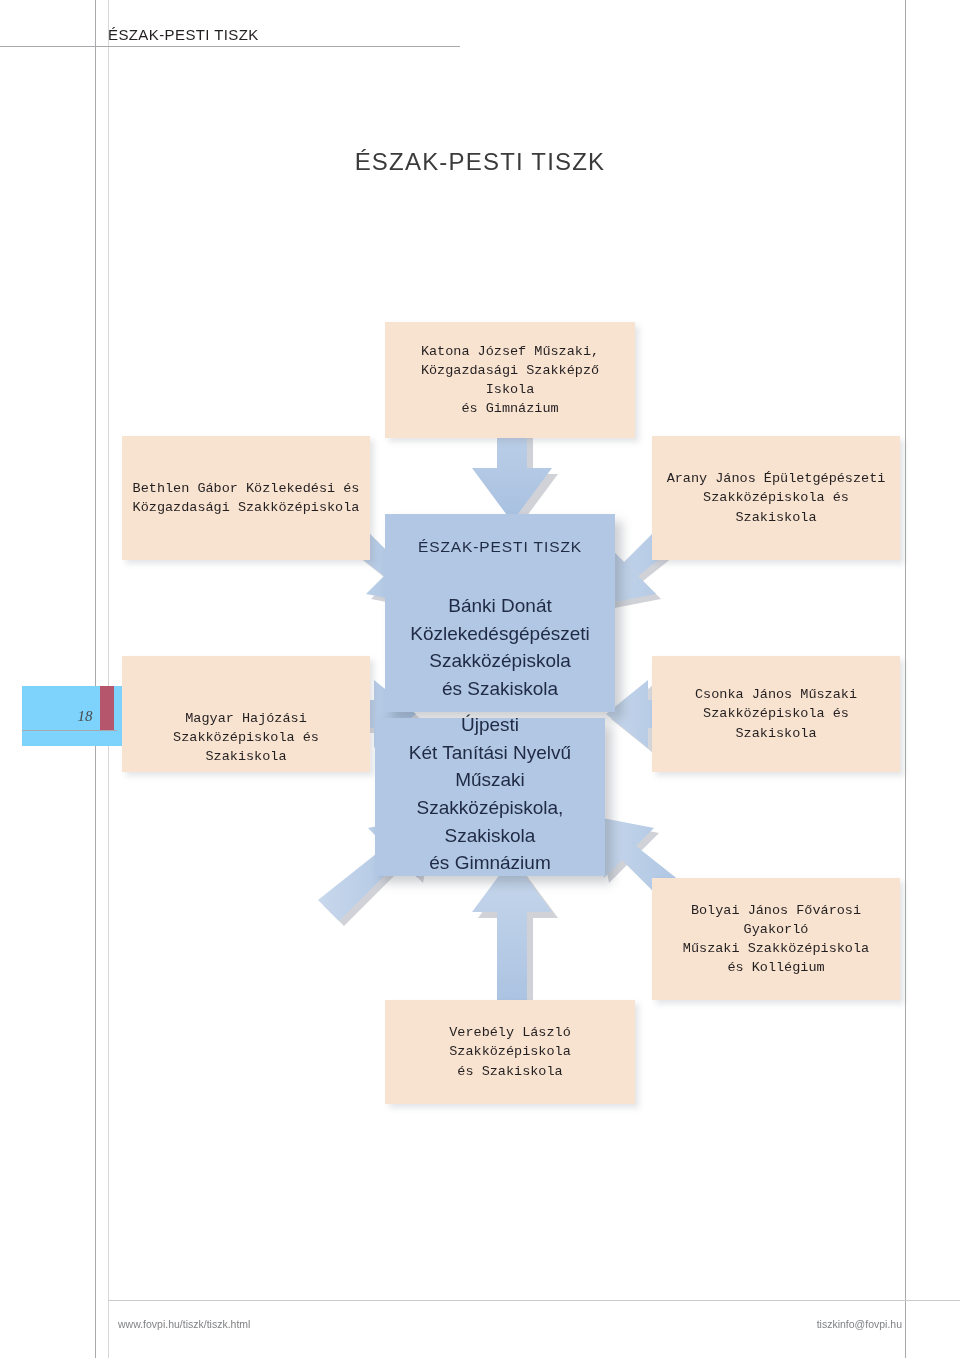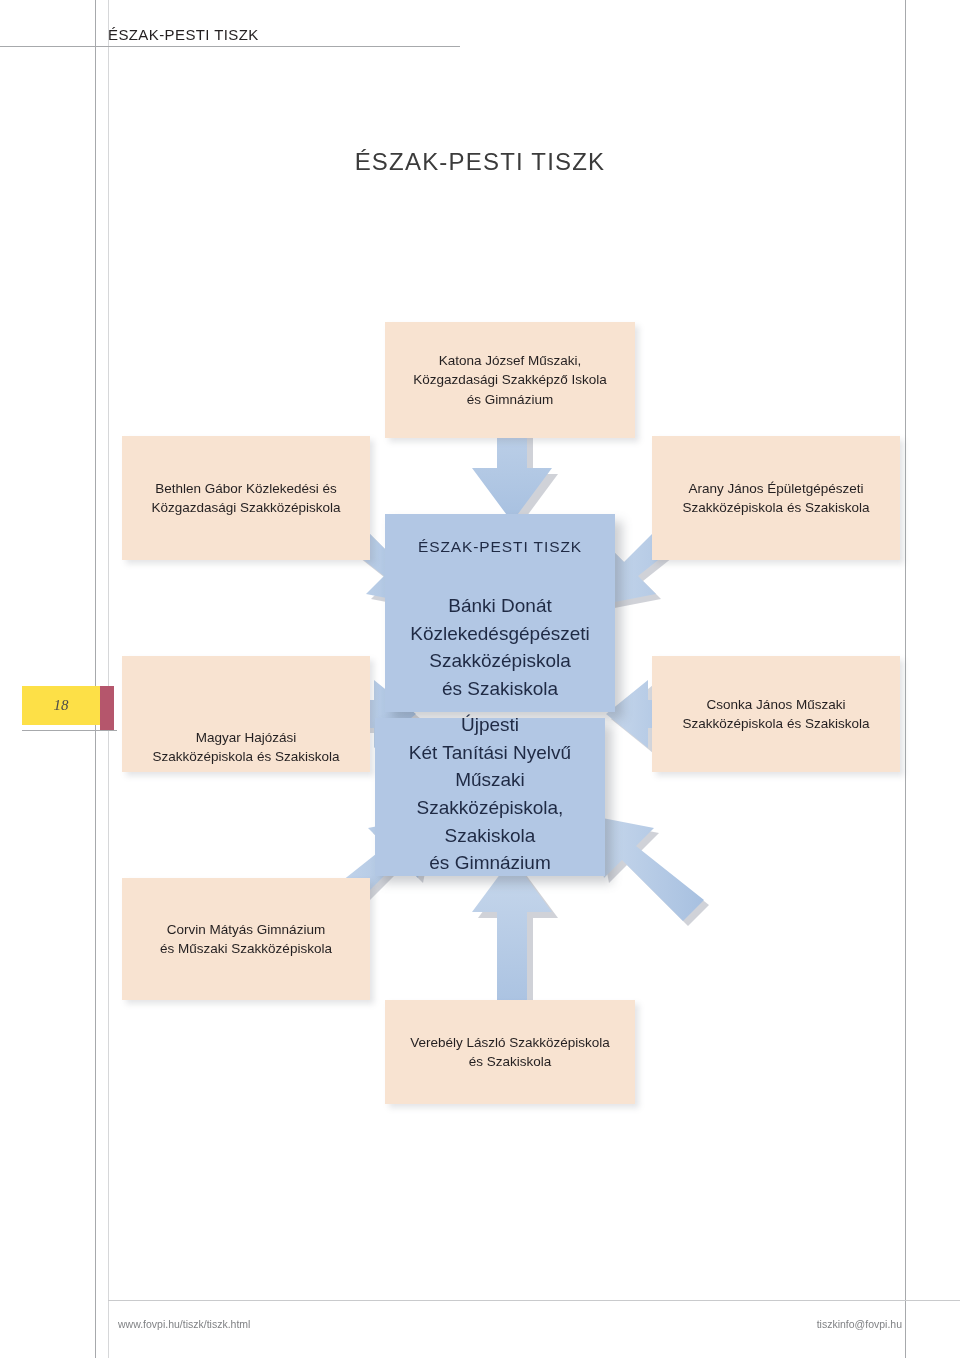--- a/index.html
+++ b/index.html
@@ -25,42 +25,42 @@
   }
 
   .page-title{
     position:absolute;left:0;top:148px;width:960px;text-align:center;
     font-size:24px;letter-spacing:1.2px;color:#3b3b3b;font-weight:400;
   }
 
   
   .pagenum-wrap{position:absolute;left:22px;top:686px;width:86px;height:44px;}
   .pagenum-box{
-    position:absolute;left:0;top:0;width:78px;height:39px;background:#fde047;
-    display:flex;align-items:center;justify-content:center;
+    position:absolute;left:0;top:0;width:78px;height:60px;background:#7dd3fc;
+    display:flex;align-items:center;justify-content:center;padding-left:24px;
   }
   .pagenum-box span{
     font-family:"Liberation Serif","DejaVu Serif",serif;
     font-style:italic;font-size:15px;color:#4a4a4a;
   }
   .pagenum-bar{position:absolute;left:78px;top:0;width:14px;height:44px;background:#b5566c;}
   .pagenum-line{position:absolute;left:0;top:44px;width:95px;height:1px;background:#a7a9ac;}
 
   
   .diagram{position:absolute;left:0;top:0;width:960px;height:1358px;}
   .diagram svg{position:absolute;left:0;top:0;}
 
   
   .node{
     position:absolute;box-sizing:border-box;
     display:flex;align-items:center;justify-content:center;
     text-align:center;line-height:1.42;
     font-size:13.5px;color:#231f20;padding:6px 10px;
   }
-  .node.peach{background:#f8e3d1;}
+  .node.peach{background:#f8e3d1;font-family:Liberation Mono, monospace;}
   .node.blue{background:#b2c7e4;color:#1f2a44;}
   .node .inner{width:100%;}
 
   .node.blue.center-top{
     flex-direction:column;justify-content:flex-start;padding-top:22px;
   }
   .center-head{
     font-size:15.5px;letter-spacing:.9px;color:#1f2a44;margin-bottom:34px;
   }
   .center-sub{font-size:19px;line-height:1.45;}
@@ -168,24 +168,24 @@
     </div>
 
     <div class="node peach shadow-lite" style="left:122px;top:656px;width:248px;height:116px;align-items:flex-end;">
       <div class="inner">Magyar Hajózási<br>Szakközépiskola és Szakiskola</div>
     </div>
 
     <div class="node peach shadow-lite" style="left:652px;top:656px;width:248px;height:116px;text-align:center;">
       <div class="inner">Csonka János Műszaki<br>Szakközépiskola és Szakiskola</div>
     </div>
 
-    <div class="node peach shadow-lite" style="left:122px;top:878px;width:248px;height:122px;">
-      <div class="inner">Corvin Mátyás Gimnázium<br>és Műszaki Szakközépiskola</div>
-    </div>
-
+
+    <div class="node peach shadow-lite" style="left:652px;top:878px;width:248px;height:122px;">
+      <div class="inner">Bolyai János Fővárosi Gyakorló<br>Műszaki Szakközépiskola<br>és Kollégium</div>
+    </div>
 
     <div class="node peach shadow-lite" style="left:385px;top:1000px;width:250px;height:104px;">
       <div class="inner">Verebély László Szakközépiskola<br>és Szakiskola</div>
     </div>
 
     <div class="node blue center-top shadow-soft" style="left:385px;top:514px;width:230px;height:198px;">
       <div class="center-head">ÉSZAK-PESTI TISZK</div>
       <div class="center-sub">Bánki Donát<br>Közlekedésgépészeti<br>Szakközépiskola<br>és Szakiskola</div>
     </div>
 

